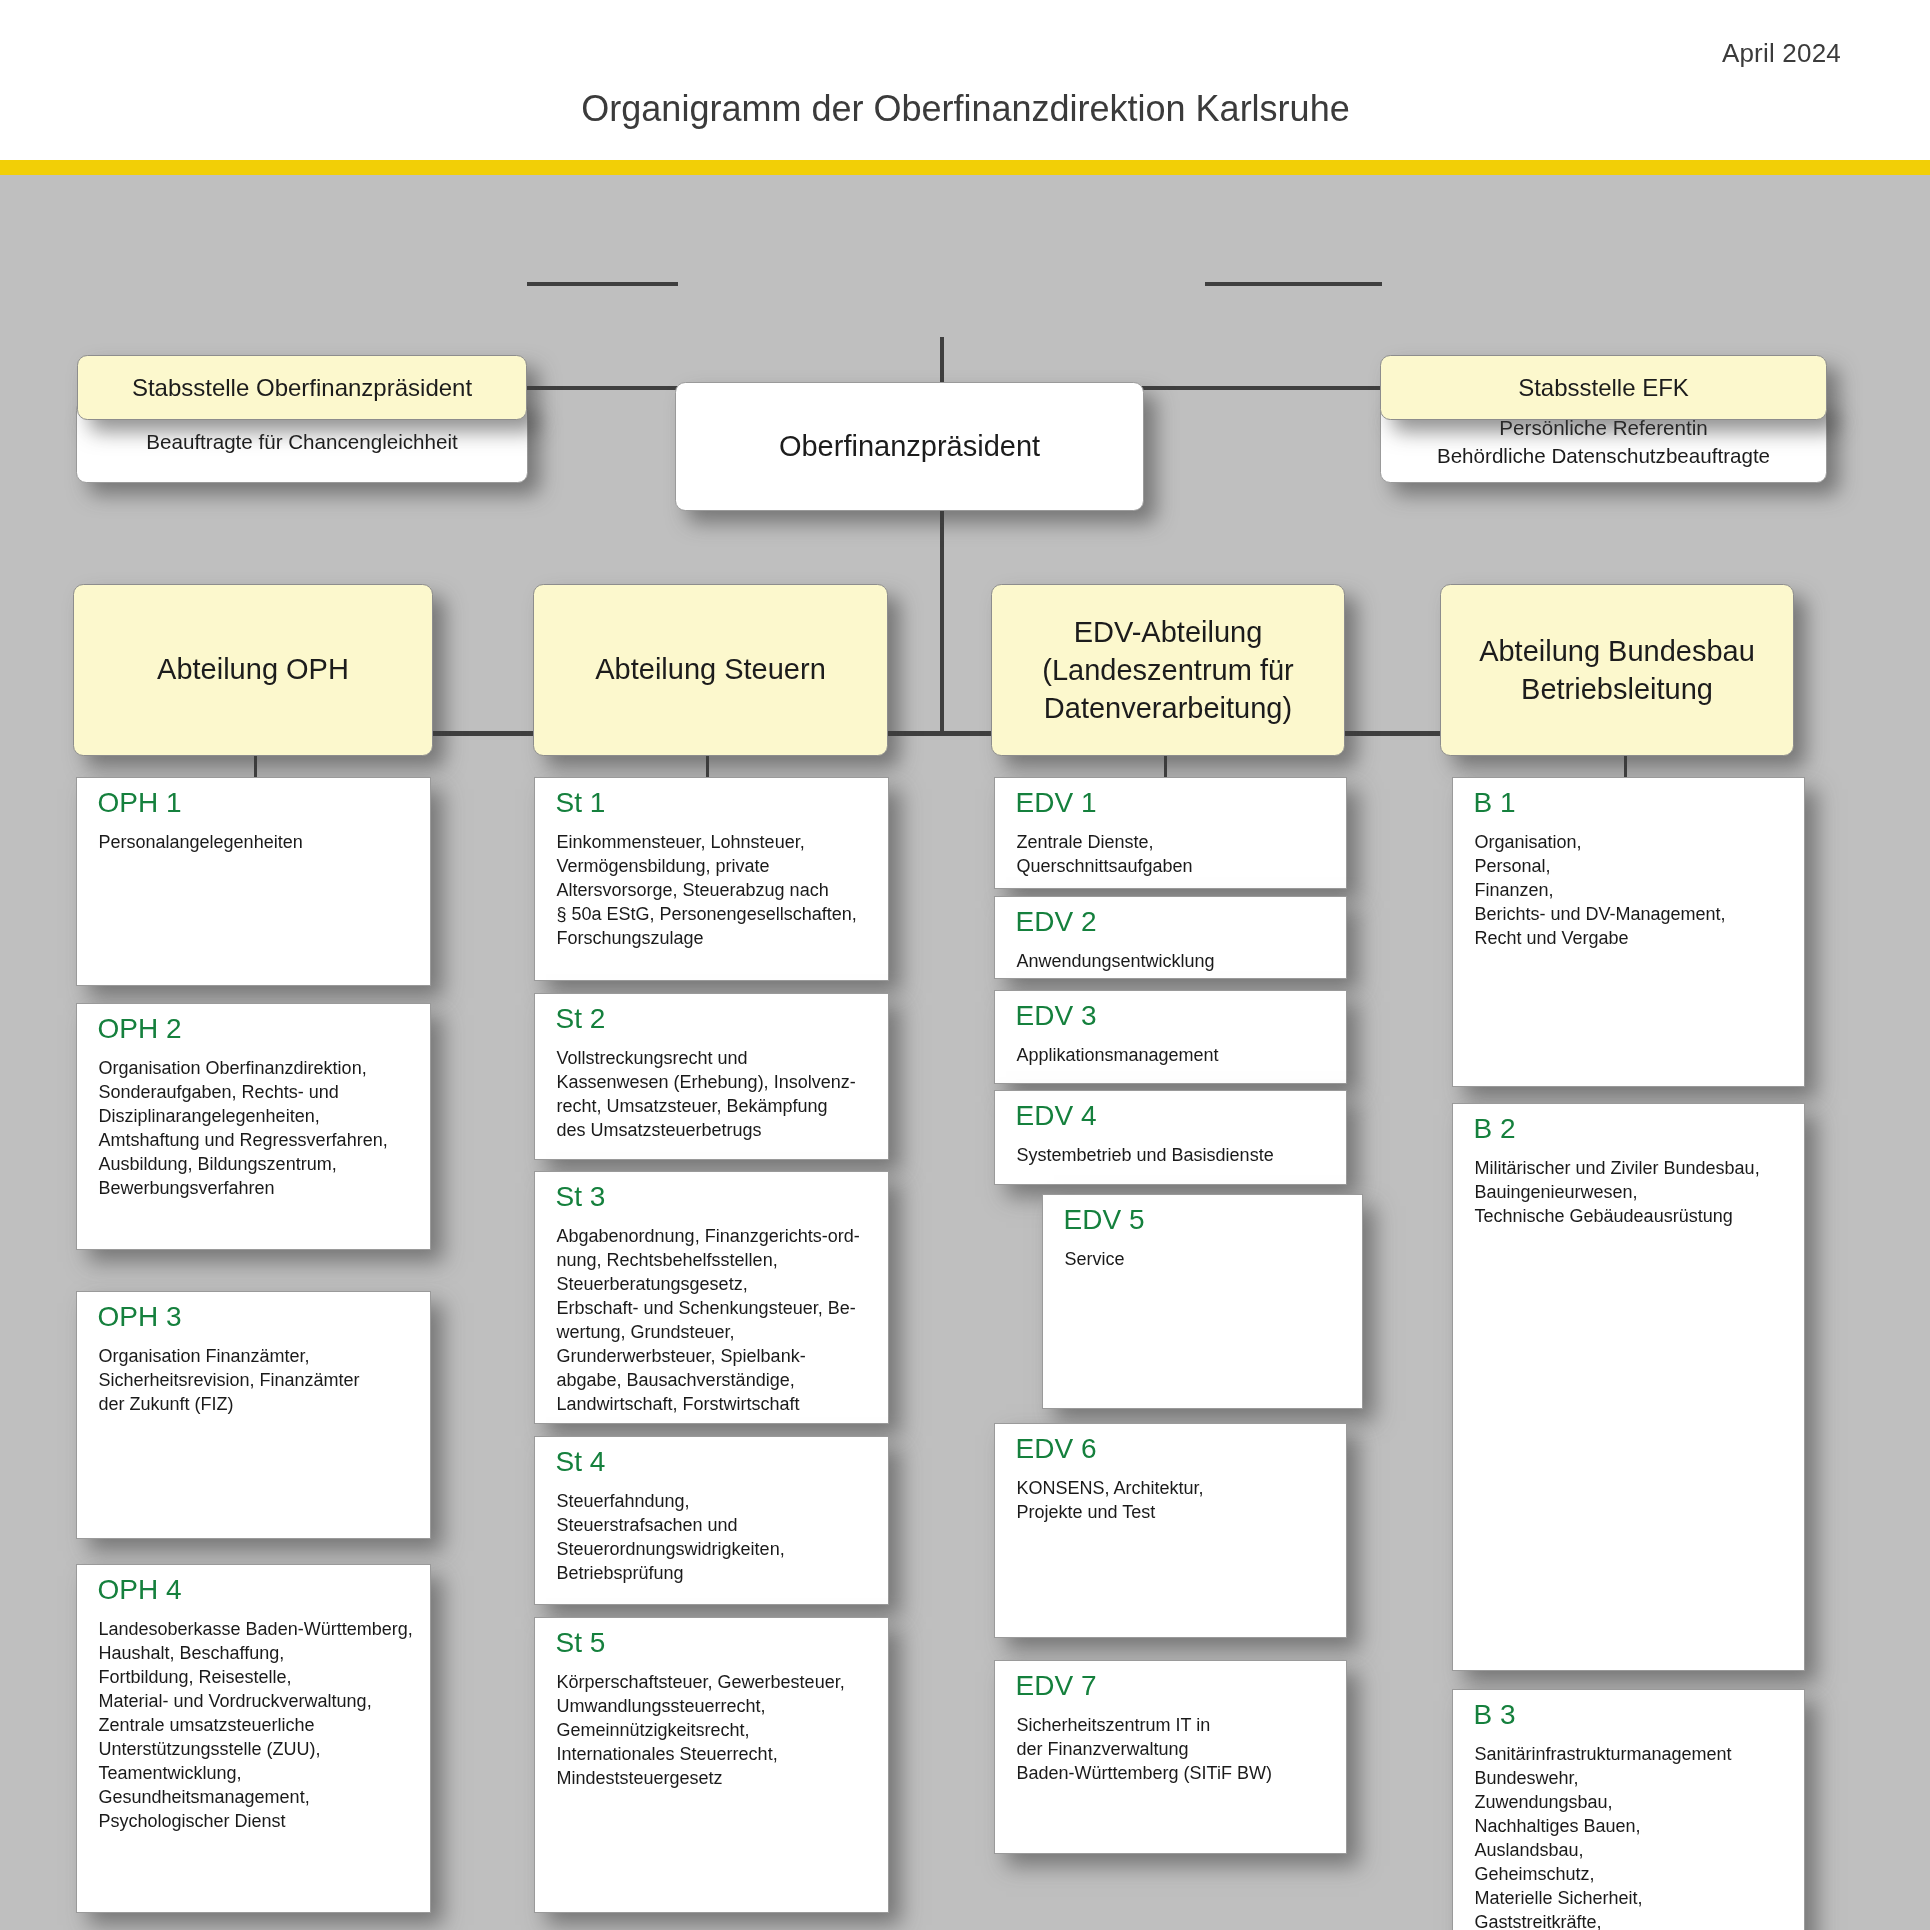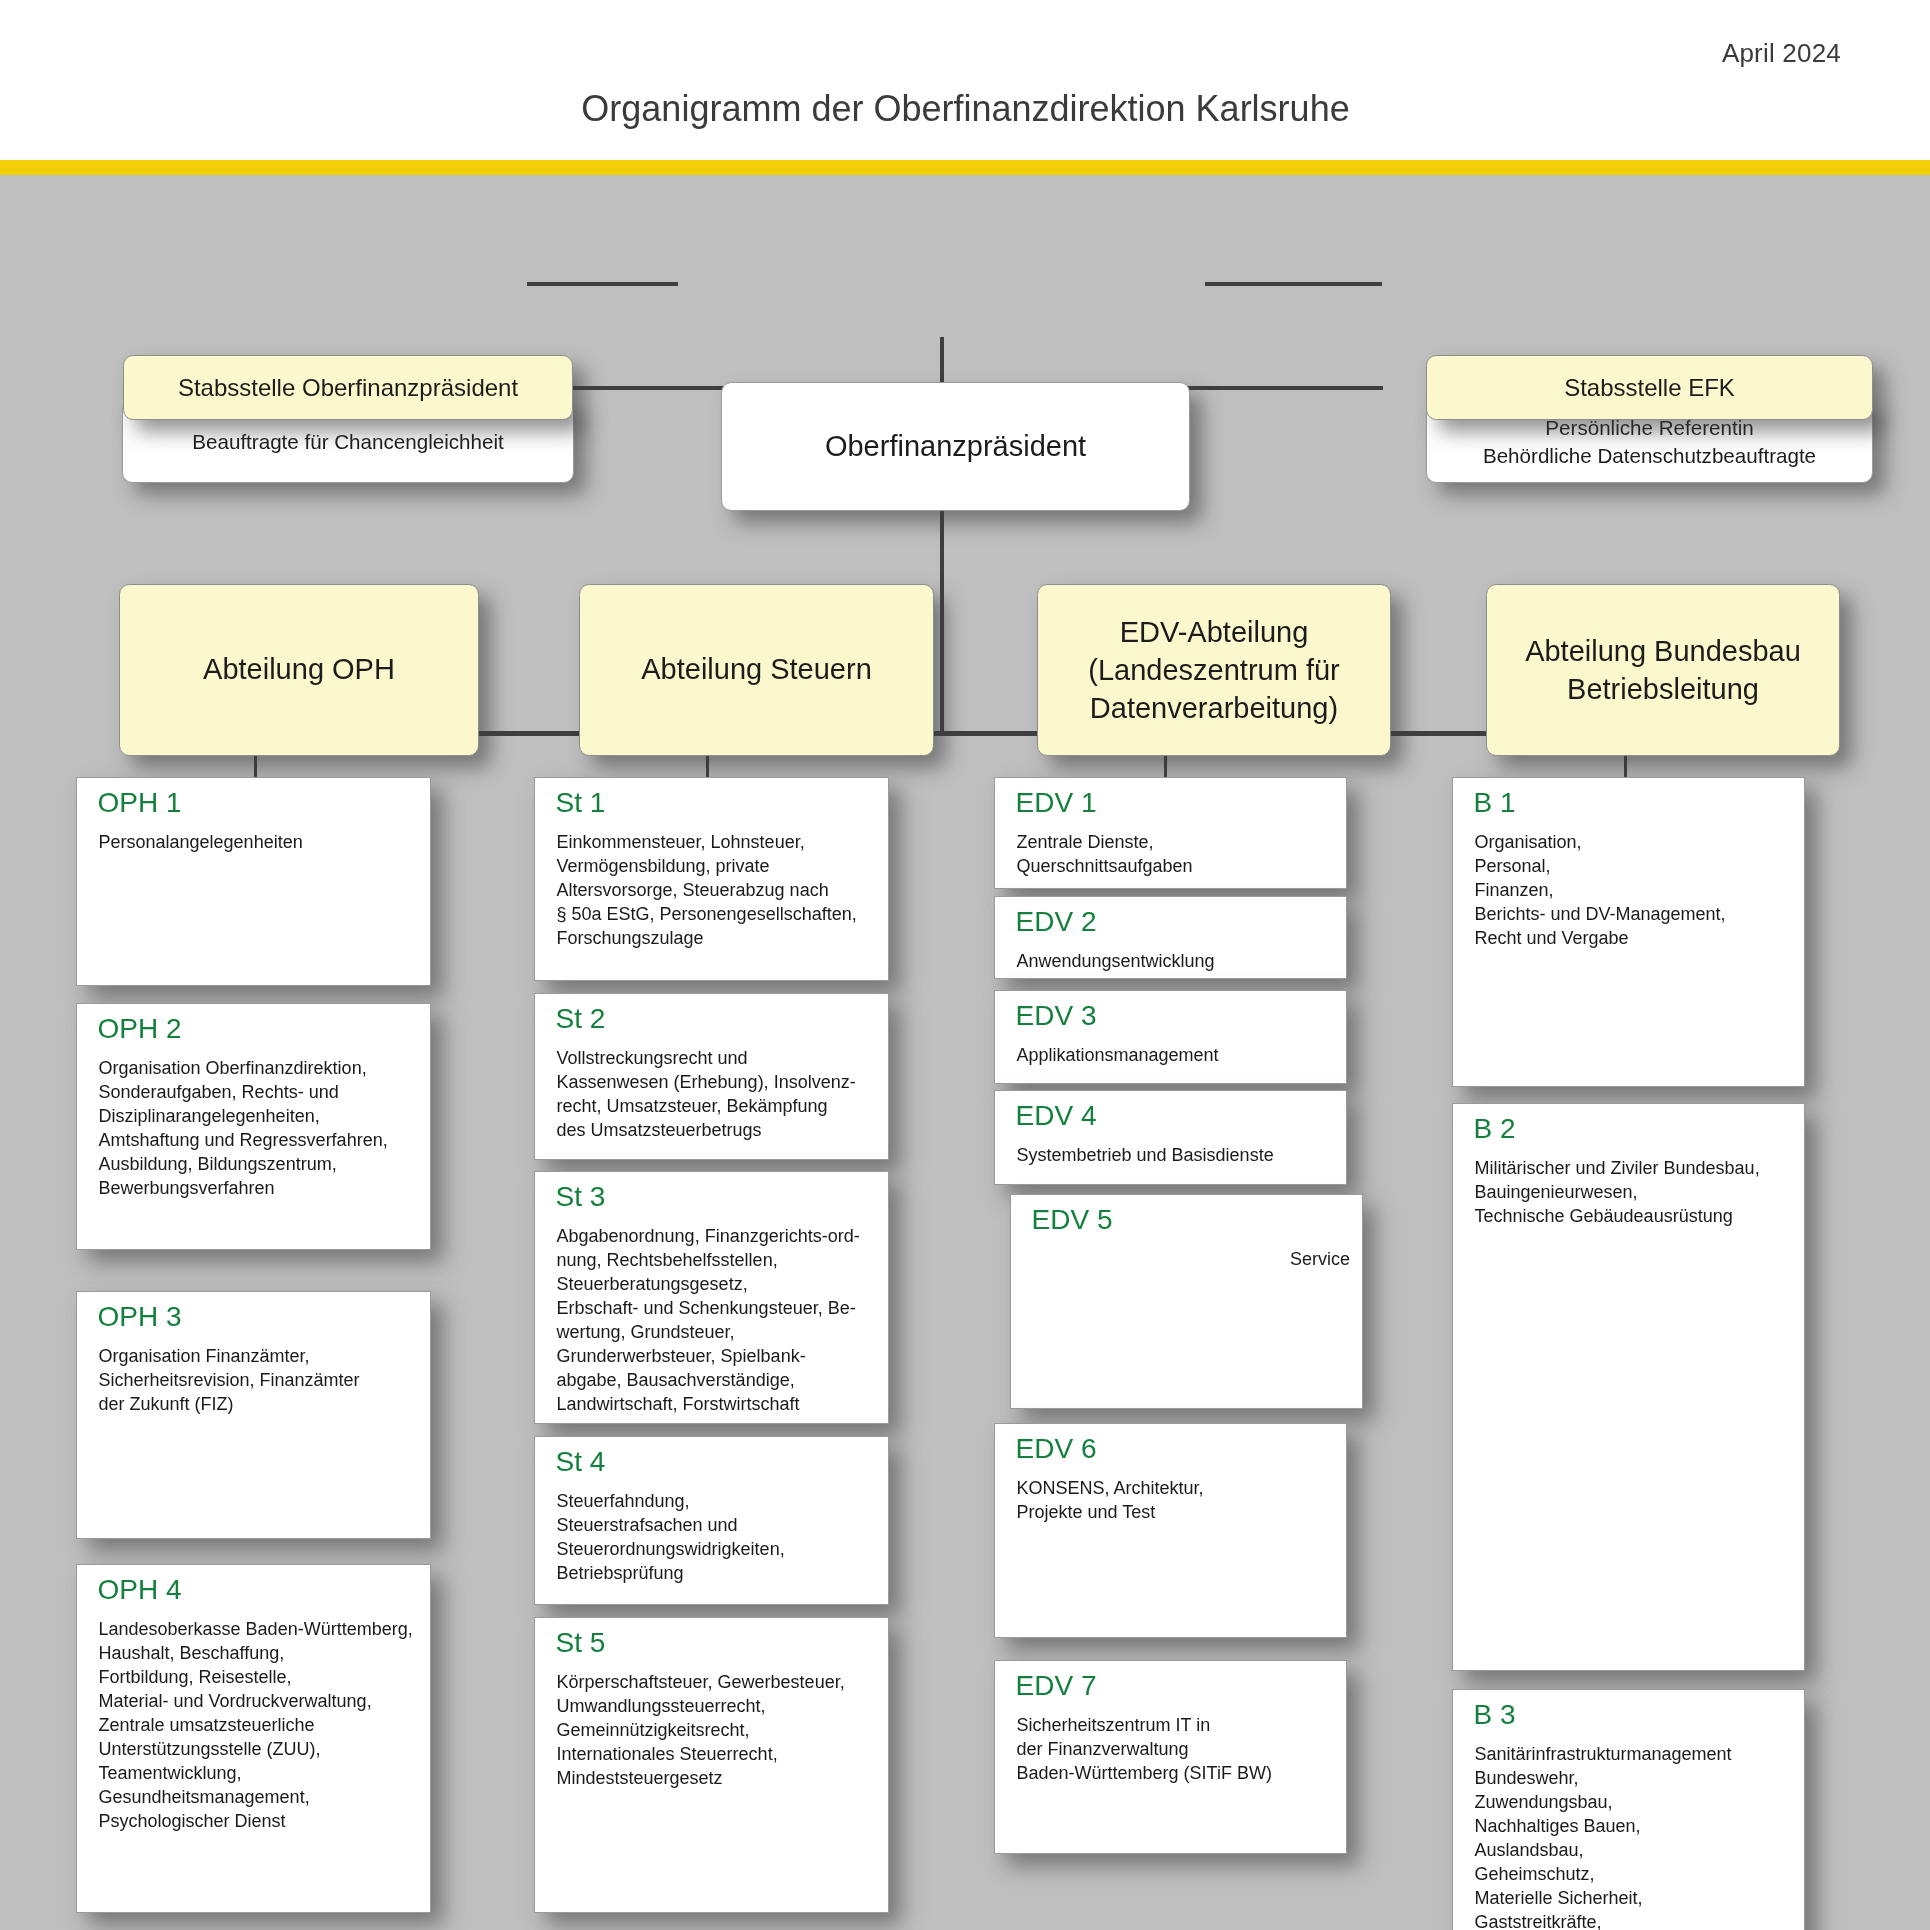--- a/index.html
+++ b/index.html
@@ -70,21 +70,21 @@
     position: absolute;
     box-sizing: border-box;
     background: #ffffff;
     border: 0.9px solid #9a9a9a;
     box-shadow: 12px 12px 20.6px rgba(60,60,60,0.55);
   }
   .node.yellow {
     background: #fcf8cd;
     border: 0.9px solid #8d8d8d;
   }
-  .node.rounded { border-radius: 10.3px; margin-left: 46px; }
+  .node.rounded { border-radius: 10.3px; }
   .node.centered {
     display: flex;
     align-items: center;
     justify-content: center;
     text-align: center;
   }
   .node-title-lg {
     font-size: 29px;
     color: #1c1c1c;
     line-height: 1.28;
@@ -270,21 +270,21 @@
       <div class="unit-desc">Anwendungsentwicklung</div>
     </div>
     <div class="node" style="left:994px; top:815px; width:353px; height:94px;">
       <div class="unit-code">EDV 3</div>
       <div class="unit-desc">Applikationsmanagement</div>
     </div>
     <div class="node" style="left:994px; top:915px; width:353px; height:95px;padding-left:8px;">
       <div class="unit-code">EDV 4</div>
       <div class="unit-desc">Systembetrieb und Basisdienste</div>
     </div>
-    <div class="node" style="left:1010px; top:1019px; width:353px; height:215px;text-align:right;">
+    <div class="node" style="left:1042px; top:1019px; width:321px; height:215px;">
       <div class="unit-code">EDV 5</div>
       <div class="unit-desc">Service</div>
     </div>
     <div class="node" style="left:994px; top:1248px; width:353px; height:215px;">
       <div class="unit-code">EDV 6</div>
       <div class="unit-desc">KONSENS, Architektur,
 Projekte und Test</div>
     </div>
     <div class="node" style="left:994px; top:1485px; width:353px; height:194px;">
       <div class="unit-code">EDV 7</div>

